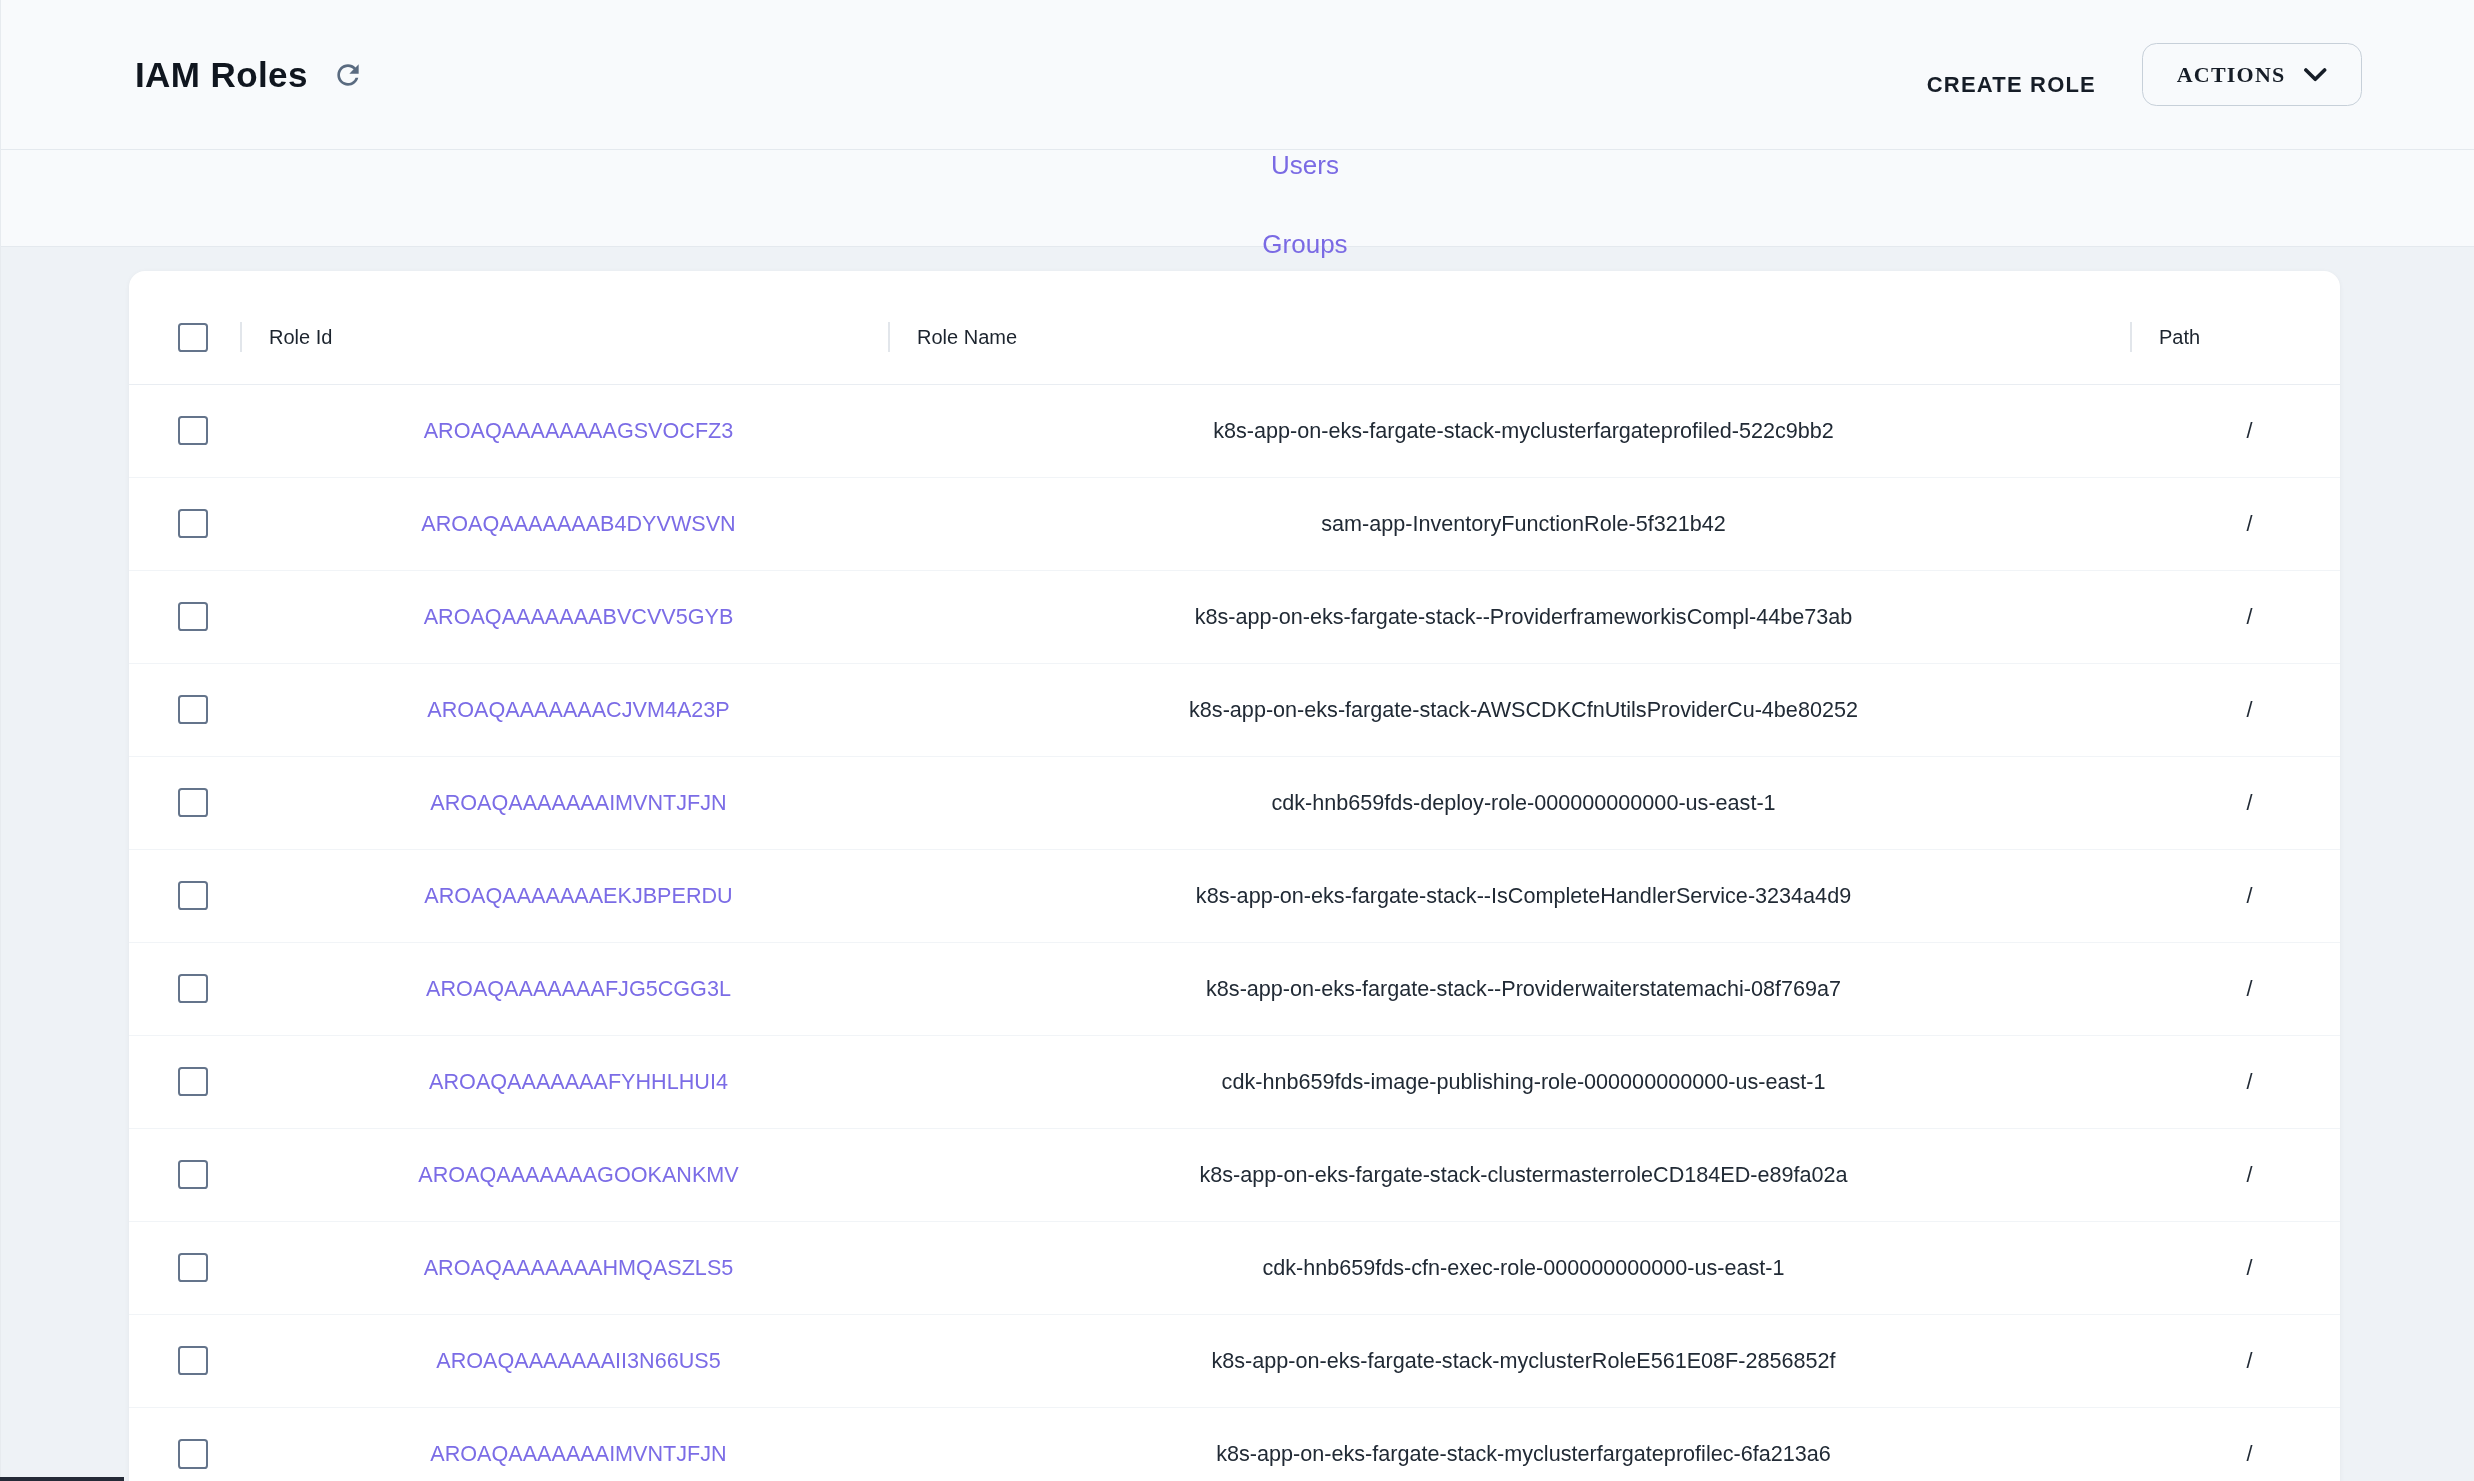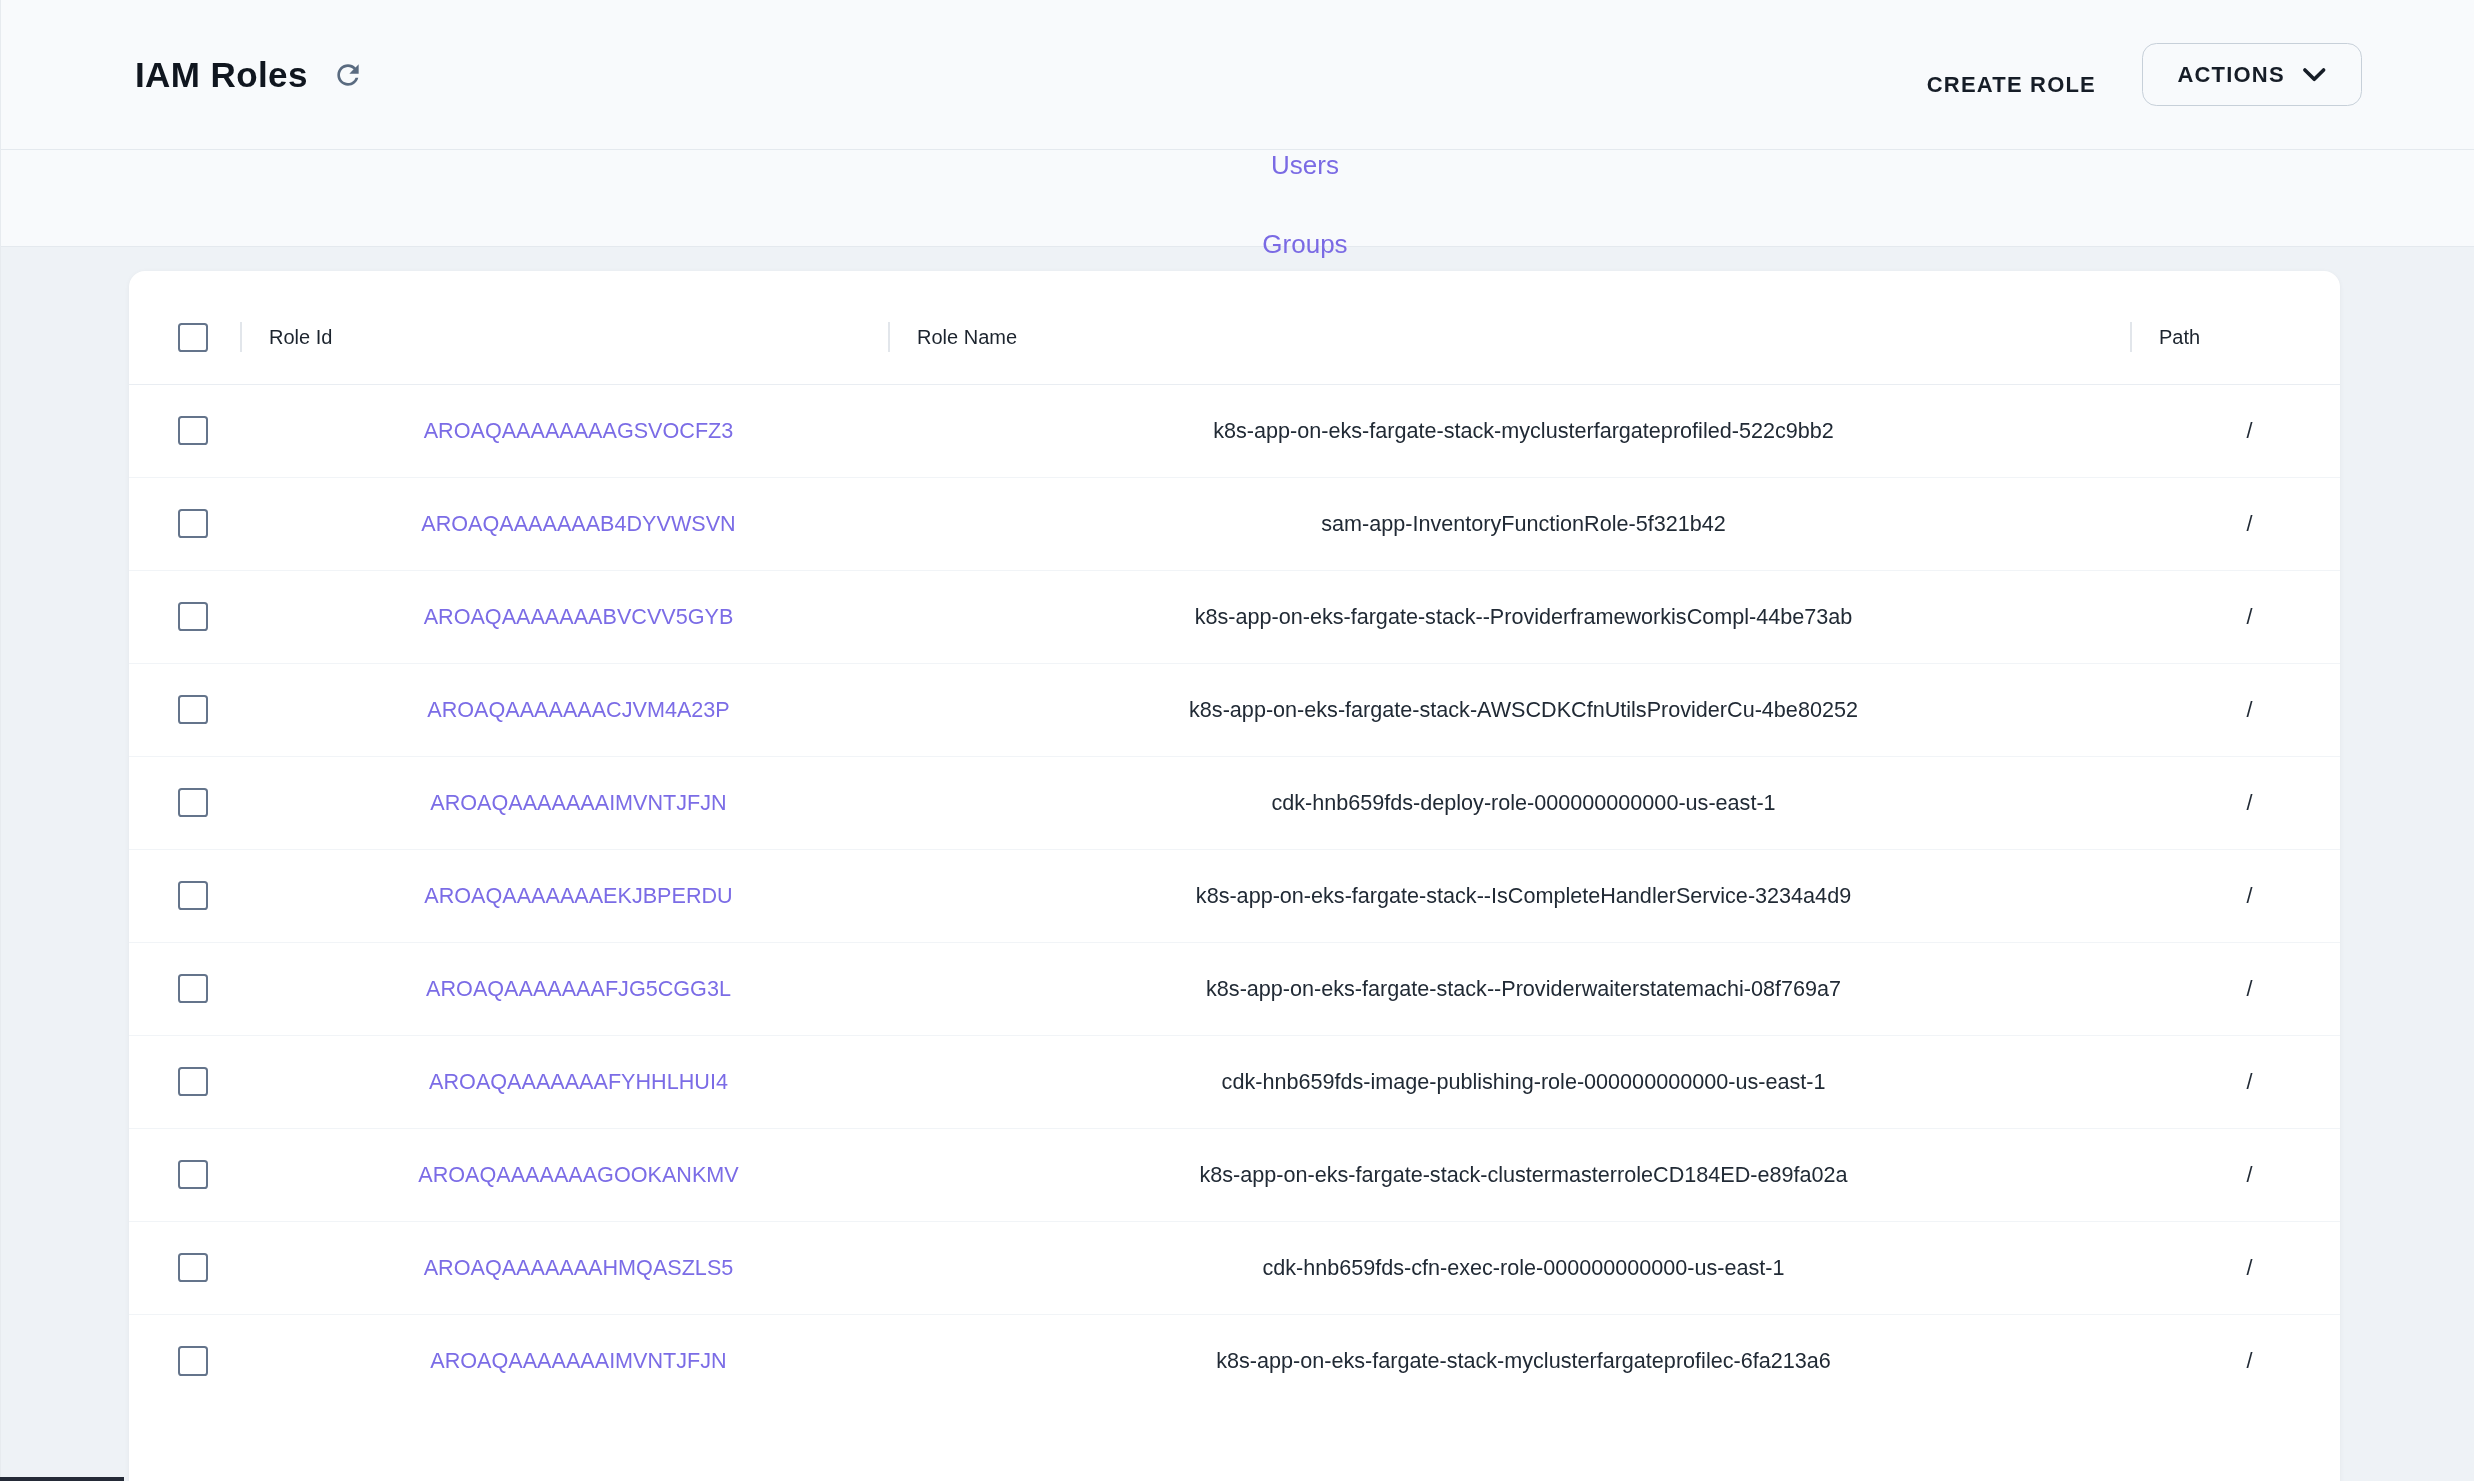--- a/index.html
+++ b/index.html
@@ -33,21 +33,21 @@
   }
   .spacer{flex:1;}
   .create-role-btn{
     border:none;background:transparent;cursor:pointer;
     font-family:inherit;font-size:22px;font-weight:600;letter-spacing:1.2px;
     color:var(--text-dark);margin-right:46px;padding:7.2px 0;white-space:nowrap;margin-top:20px;
   }
   .actions-btn{
     width:220px;height:63px;border:1.4px solid #c7d0d9;border-radius:14.4px;
     background:transparent;cursor:pointer;display:flex;align-items:center;justify-content:center;gap:17.3px;
-    font-family:Liberation Sans, sans-serif;font-size:22px;font-weight:600;letter-spacing:1.2px;color:var(--text-dark);
+    font-family:Liberation Serif, serif;font-size:22px;font-weight:600;letter-spacing:1.2px;color:var(--text-dark);
   }
   
   .tabbar{
     height:97px;background:var(--band-bg);border-bottom:1.4px solid var(--band-border);
     display:flex;align-items:center;gap:48px;padding-left:135px;flex-direction:column;
   }
   .tab{
     font-size:26px;color:var(--accent);text-decoration:none;cursor:pointer;background:none;border:none;
     font-family:inherit;padding:0;
   }
@@ -205,20 +205,28 @@
               <div class="checkbox"></div>
             </td>
             <td><a class="role-link">AROAQAAAAAAAHMQASZLS5</a></td>
             <td>cdk-hnb659fds-cfn-exec-role-000000000000-us-east-1</td>
             <td>/</td>
           </tr>
           <tr>
             <td class="check-cell">
               <div class="checkbox"></div>
             </td>
+            <td><a class="role-link">AROAQAAAAAAAII3N66US5</a></td>
+            <td>k8s-app-on-eks-fargate-stack-myclusterRoleE561E08F-2856852f</td>
+            <td>/</td>
+          </tr>
+          <tr>
+            <td class="check-cell">
+              <div class="checkbox"></div>
+            </td>
             <td><a class="role-link">AROAQAAAAAAAIMVNTJFJN</a></td>
             <td>k8s-app-on-eks-fargate-stack-myclusterfargateprofilec-6fa213a6</td>
             <td>/</td>
           </tr>
         </tbody>
     </table>
   </section>
 </main>
 
 <div class="bottom-sliver"></div>

